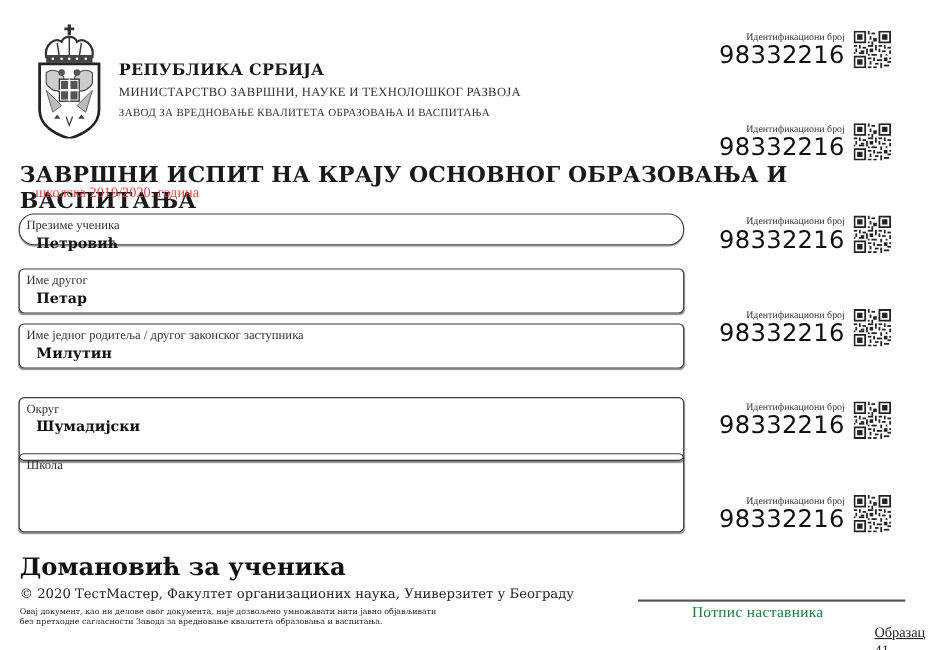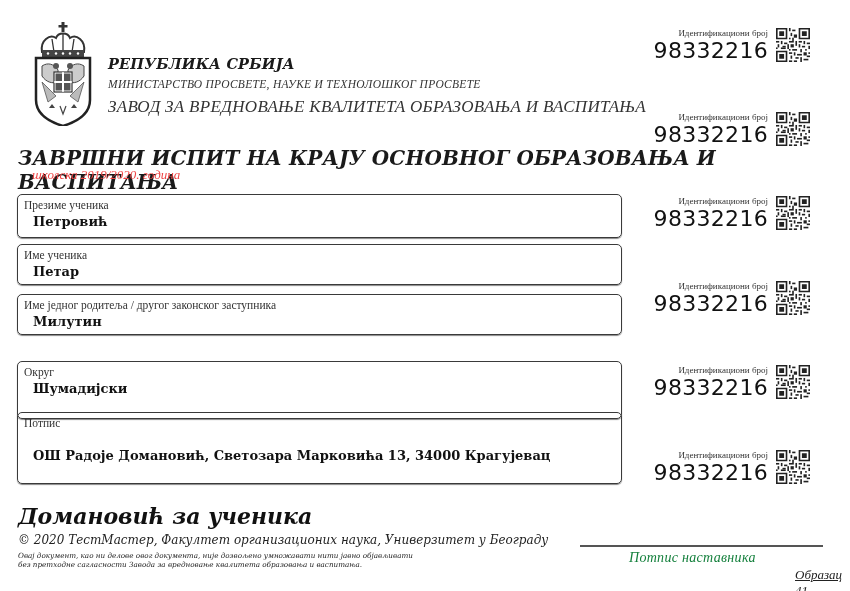--- a/index.html
+++ b/index.html
@@ -1,35 +1,35 @@
 <!DOCTYPE html>
 <html><head>
 <meta charset="utf-8">
 <style>
   * { box-sizing: border-box; margin: 0; padding: 0; }
   html, body { width: 850px; height: 591px; background: #ffffff; overflow: hidden; }
   body { position: relative; font-family: "DejaVu Serif", "Liberation Serif", serif; color: #1a1a1a; }
 
-  .abs { position: absolute; font-style: italic; }
+  .abs { position: absolute; }
 
   
   .coat { left: 34px; top: 22px; width: 58px; height: 104px; }
   .rep-title { left: 108px; top: 55px; font-size: 14.5px; font-weight: bold; letter-spacing: 0.2px; font-family: "DejaVu Serif", serif; }
   .ministry { left: 108px; top: 78px; font-size: 11.5px; color: #333; font-family: "Liberation Serif", serif; letter-spacing: 0.3px; }
-  .institute { left: 108px; top: 97px; font-size: 17px; color: #333; font-family: "Liberation Serif", serif; letter-spacing: 0.3px; }
+  .institute { left: 108px; top: 97px; font-size: 10px; color: #333; font-family: "Liberation Serif", serif; letter-spacing: 0.3px; }
 
   .exam-title { left: 18px; top: 146px; font-size: 20px; font-weight: bold; font-family: "DejaVu Serif", serif; letter-spacing: 0.1px; }
   .year { left: 32px; top: 167px; font-size: 13px; color: #ef4444; font-family: "Liberation Serif", serif; }
 
   
   .field { position: absolute; left: 17px; width: 605px; border: 1.5px solid #3a3a3a; border-radius: 5px; box-shadow: 0 1px 1px #888; }
   .field .flabel { position: absolute; left: 6px; top: 4px; font-size: 11.5px; color: #333; font-family: "Liberation Serif", serif; }
   .field .fvalue { position: absolute; left: 15px; font-size: 13px; font-weight: bold; color: #111; font-family: "DejaVu Serif", serif; }
 
-  #f1 { top: 194px; height: 44px; }
+  #f1 { top: 194px; height: 29px; border-radius: 14px; }
   #f2 { top: 244px; height: 41px; }
   #f3 { top: 294px; height: 41px; }
   #f4 { top: 361px; height: 58px; }
   #f5 { top: 412px; height: 72px; }
   #f1 .fvalue, #f2 .fvalue, #f3 .fvalue, #f4 .fvalue { top: 19px; }
   #f5 .fvalue { top: 35px; }
 
   
   .idblock { position: absolute; left: 645px; width: 180px; height: 40px; }
   .idblock .idlabel { position: absolute; right: 57px; top: 0; font-size: 9px; color: #333; font-family: "Liberation Serif", serif; white-space: nowrap; }
@@ -78,45 +78,44 @@
     <rect x="21.5" y="61" width="6.5" height="7.5" fill="#555"></rect>
     <rect x="30" y="61" width="6.5" height="7.5" fill="#555"></rect>
     <path d="M29 50 L29 70 M20 60 L38 60" stroke="#fff" stroke-width="1.5"></path>
 
     <path d="M15 86 l3 -4 l3 4 z M37 86 l3 -4 l3 4 z" fill="#444"></path>
     <path d="M26 84 L29 92 L32 84" stroke="#444" stroke-width="1.2" fill="none"></path>
   </svg>
 </div>
 
 <div class="abs rep-title">РЕПУБЛИКА СРБИЈА</div>
-<div class="abs ministry">МИНИСТАРСТВО ПРОСВЕТЕ, НАУКЕ И ТЕХНОЛОШКОГ ПРОСВЕТЕ</div>
+<div class="abs ministry">МИНИСТАРСТВО ЗАВРШНИ, НАУКЕ И ТЕХНОЛОШКОГ РАЗВОЈА</div>
 <div class="abs institute">ЗАВОД ЗА ВРЕДНОВАЊЕ КВАЛИТЕТА ОБРАЗОВАЊА И ВАСПИТАЊА</div>
 
 <div class="abs exam-title">ЗАВРШНИ ИСПИТ НА КРАЈУ ОСНОВНОГ ОБРАЗОВАЊА И ВАСПИТАЊА</div>
 <div class="abs year">школска 2019/2020. година</div>
 
 <div class="field" id="f1">
   <span class="flabel">Презиме ученика</span>
   <span class="fvalue">Петровић</span>
 </div>
 <div class="field" id="f2">
-  <span class="flabel">Име ученика</span>
+  <span class="flabel">Име другог</span>
   <span class="fvalue">Петар</span>
 </div>
 <div class="field" id="f3">
   <span class="flabel">Име једног родитеља / другог законског заступника</span>
   <span class="fvalue">Милутин</span>
 </div>
 <div class="field" id="f4">
   <span class="flabel">Округ</span>
   <span class="fvalue">Шумадијски</span>
 </div>
 <div class="field" id="f5">
-  <span class="flabel">Потпис</span>
-  <span class="fvalue">ОШ Радоје Домановић, Светозара Марковића 13, 34000 Крагујевац</span>
+  <span class="flabel">Школа</span>
 </div>
 
 <div class="idblock" style="top:28px;">
   <span class="idlabel">Идентификациони број</span>
   <span class="idnum">98332216</span>
   <svg class="qr" viewBox="0 0 21 21">
       <use href="#qrpat"></use>
     </svg>
 </div>
 <div class="idblock" style="top:112px;">

